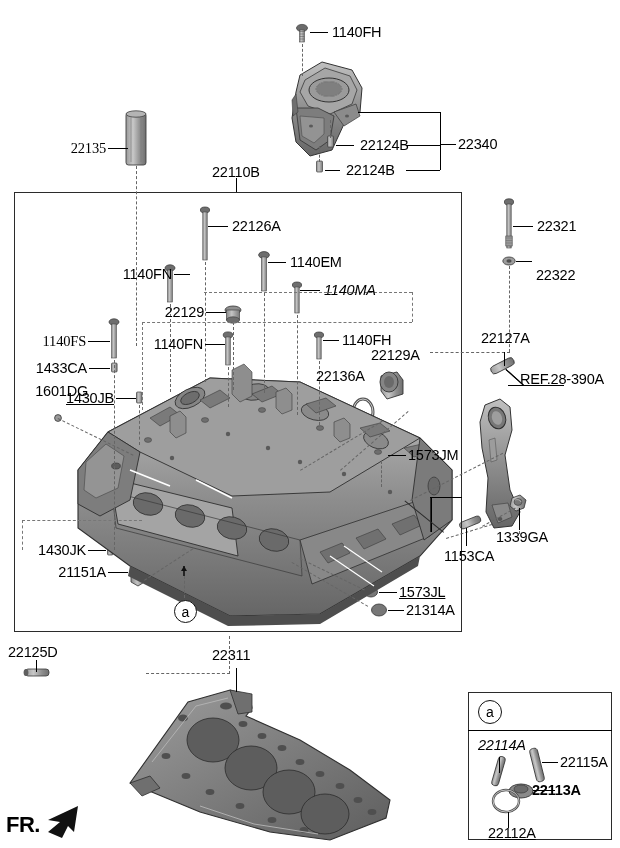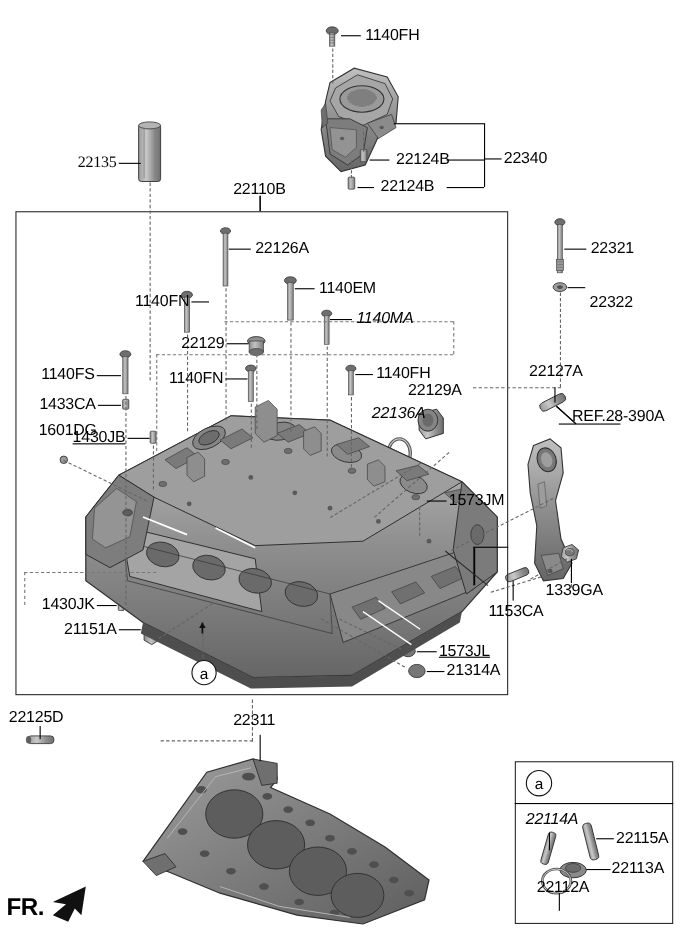--- a/index.html
+++ b/index.html
@@ -415,41 +415,41 @@
   <div class="lbl" style="left:458px;top:137px;">22340</div>
   <div class="lbl" style="left:212px;top:165px;">22110B</div>
   <div class="lbl" style="left:232px;top:219px;">22126A</div>
   <div class="lbl" style="left:537px;top:219px;">22321</div>
   <div class="lbl" style="left:536px;top:268px;">22322</div>
   <div class="lbl" style="left:290px;top:255px;">1140EM</div>
   <div class="lbl r" style="left:172px;top:267px;">1140FN</div>
   <div class="lbl" style="left:324px;top:283px;font-style:italic;">1140MA</div>
   <div class="lbl r" style="left:204px;top:305px;">22129</div>
   <div class="lbl" style="left:342px;top:333px;">1140FH</div>
-  <div class="lbl r" style="left:86px;top:334px;">1140FS</div>
+  <div class="lbl r" style="left:86px;top:334px;font-family:Liberation Serif, serif;">1140FS</div>
   <div class="lbl r" style="left:203px;top:337px;">1140FN</div>
   <div class="lbl" style="left:371px;top:348px;">22129A</div>
   <div class="lbl" style="left:481px;top:331px;">22127A</div>
   <div class="lbl r" style="left:87px;top:361px;">1433CA</div>
-  <div class="lbl" style="left:338px;top:369px;font-style:italic;">22136A</div>
+  <div class="lbl" style="left:316px;top:369px;">22136A</div>
   <div class="lbl r" style="left:88px;top:384px;">1601DG</div>
   <div class="lbl r" style="left:114px;top:391px;text-decoration:underline;">1430JB</div>
   <div class="lbl" style="left:520px;top:372px;">REF.28-390A</div>
   <div class="lbl" style="left:408px;top:448px;">1573JM</div>
   <div class="lbl" style="left:496px;top:530px;">1339GA</div>
   <div class="lbl" style="left:444px;top:549px;">1153CA</div>
   <div class="lbl r" style="left:86px;top:543px;">1430JK</div>
   <div class="lbl r" style="left:106px;top:565px;">21151A</div>
   <div class="lbl" style="left:399px;top:585px;text-decoration:underline;">1573JL</div>
   <div class="lbl" style="left:406px;top:603px;">21314A</div>
   <div class="lbl" style="left:8px;top:645px;">22125D</div>
   <div class="lbl" style="left:212px;top:648px;">22311</div>
 
   <div class="lbl" style="left:478px;top:738px;font-style:italic;">22114A</div>
   <div class="lbl" style="left:560px;top:755px;">22115A</div>
-  <div class="lbl" style="left:556px;top:783px;">22113A</div>
-  <div class="lbl" style="left:488px;top:800px;">22112A</div>
+  <div class="lbl" style="left:532px;top:783px;font-weight:bold;">22113A</div>
+  <div class="lbl" style="left:488px;top:826px;text-decoration:underline;">22112A</div>
 
   <div class="circ" style="left:174px;top:600px;width:21px;height:21px;">a</div>
   <div class="circ" style="left:478px;top:700px;width:22px;height:22px;">a</div>
 
   <div id="fr">FR.</div>
 </div>
 
 </body></html>

